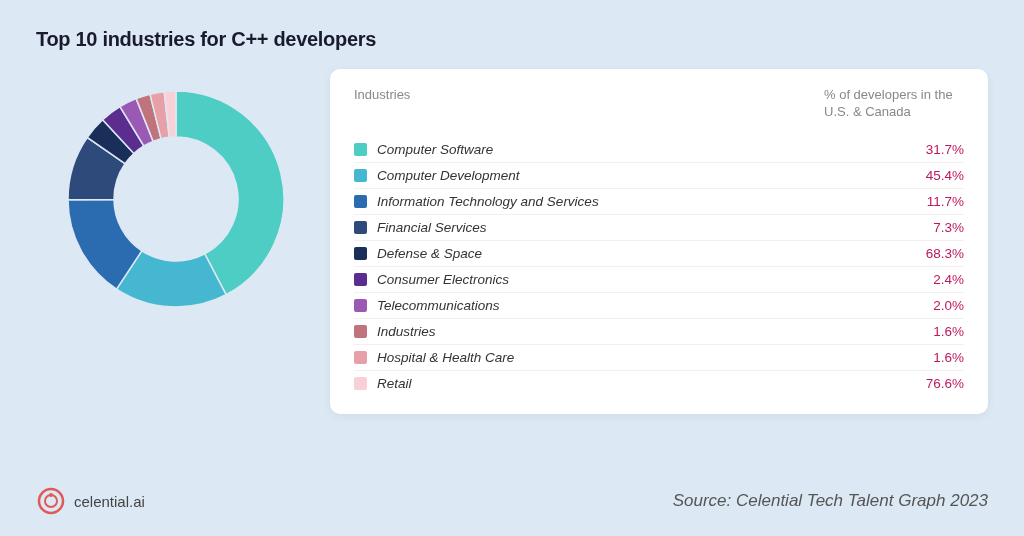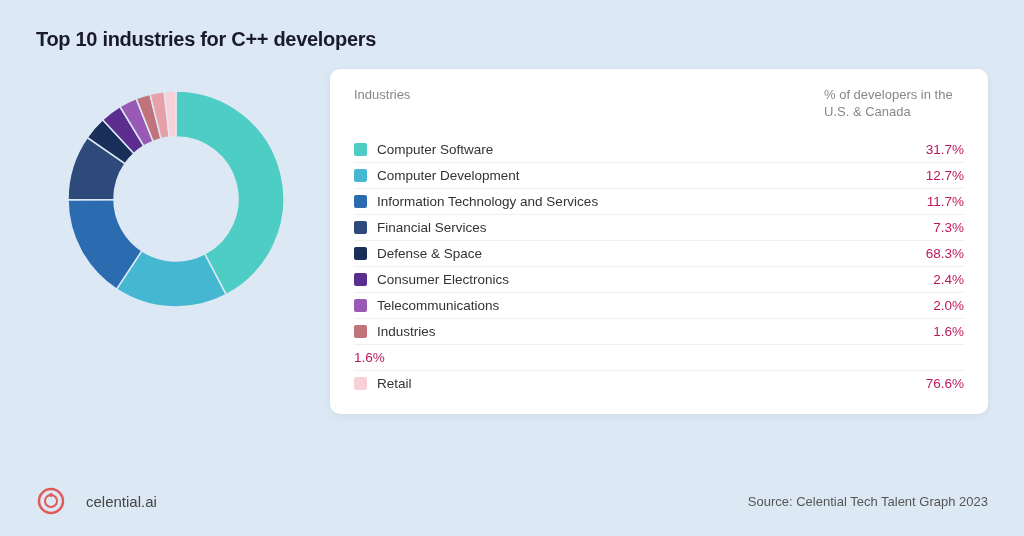--- a/index.html
+++ b/index.html
@@ -71,20 +71,21 @@
       padding: 5px 0;
       border-bottom: 1px solid #f0f0f0;
     }
     .table-row-item:last-child {
       border-bottom: none;
     }
     .row-left {
       display: flex;
       align-items: center;
       gap: 10px;
+      font-style: italic;
     }
     .color-swatch {
       width: 13px;
       height: 13px;
       border-radius: 2px;
       flex-shrink: 0;
     }
     .row-label {
       font-size: 13.5px;
       color: #333;
@@ -96,34 +97,35 @@
     }
     .footer {
       display: flex;
       justify-content: space-between;
       align-items: center;
       margin-top: 10px;
     }
     .logo-area {
       display: flex;
       align-items: center;
-      gap: 20px;
+      gap: 8px;
     }
     .logo-icon {
       width: 30px;
       height: 30px;
     }
     .logo-text {
       font-size: 15px;
       color: #444;
       font-weight: 500;
     }
     .source-text {
-      font-size: 13px;
+      font-size: 17px;
       color: #555;
+      font-style: italic;
     }
   </style>
 </head>
 <body>
 
 <div class="title">Top 10 industries for C++ developers</div>
 
 <div class="main-content">
   <div class="chart-area">
     <svg class="donut-svg" viewBox="0 0 240 240">
@@ -152,21 +154,21 @@
       <div class="color-swatch" style="background:#4ecdc4"></div>
       <span class="row-label">Computer Software</span>
     </div>
     <span class="row-value">31.7%</span>
   </div>
         <div class="table-row-item">
     <div class="row-left">
       <div class="color-swatch" style="background:#45b7d1"></div>
       <span class="row-label">Computer Development</span>
     </div>
-    <span class="row-value">12.7%</span>
+    <span class="row-value">45.4%</span>
   </div>
         <div class="table-row-item">
     <div class="row-left">
       <div class="color-swatch" style="background:#2b6cb0"></div>
       <span class="row-label">Information Technology and Services</span>
     </div>
     <span class="row-value">11.7%</span>
   </div>
         <div class="table-row-item">
     <div class="row-left">
@@ -197,20 +199,24 @@
     <span class="row-value">2.0%</span>
   </div>
         <div class="table-row-item">
     <div class="row-left">
       <div class="color-swatch" style="background:#c0737a"></div>
       <span class="row-label">Industries</span>
     </div>
     <span class="row-value">1.6%</span>
   </div>
         <div class="table-row-item">
+    <div class="row-left">
+      <div class="color-swatch" style="background:#e8a0a8"></div>
+      <span class="row-label">Hospital &amp; Health Care</span>
+    </div>
     <span class="row-value">1.6%</span>
   </div>
         <div class="table-row-item">
     <div class="row-left">
       <div class="color-swatch" style="background:#f9d0d5"></div>
       <span class="row-label">Retail</span>
     </div>
     <span class="row-value">76.6%</span>
   </div>
       </div>

